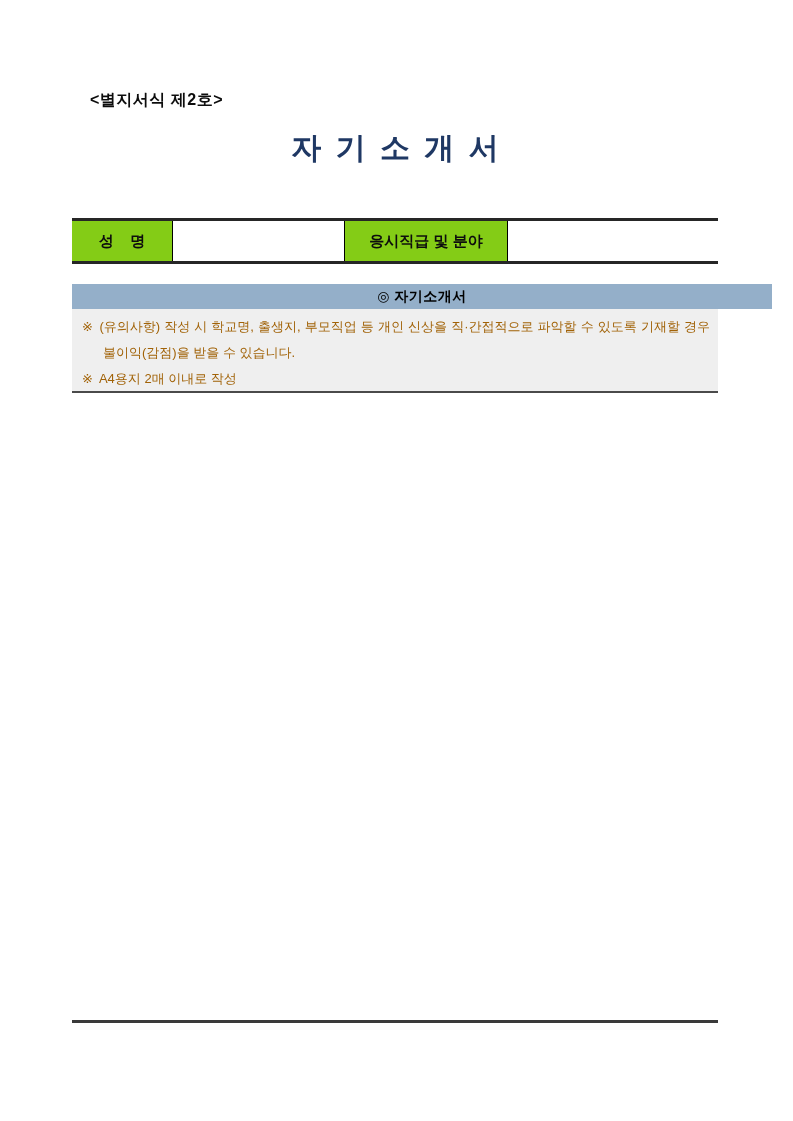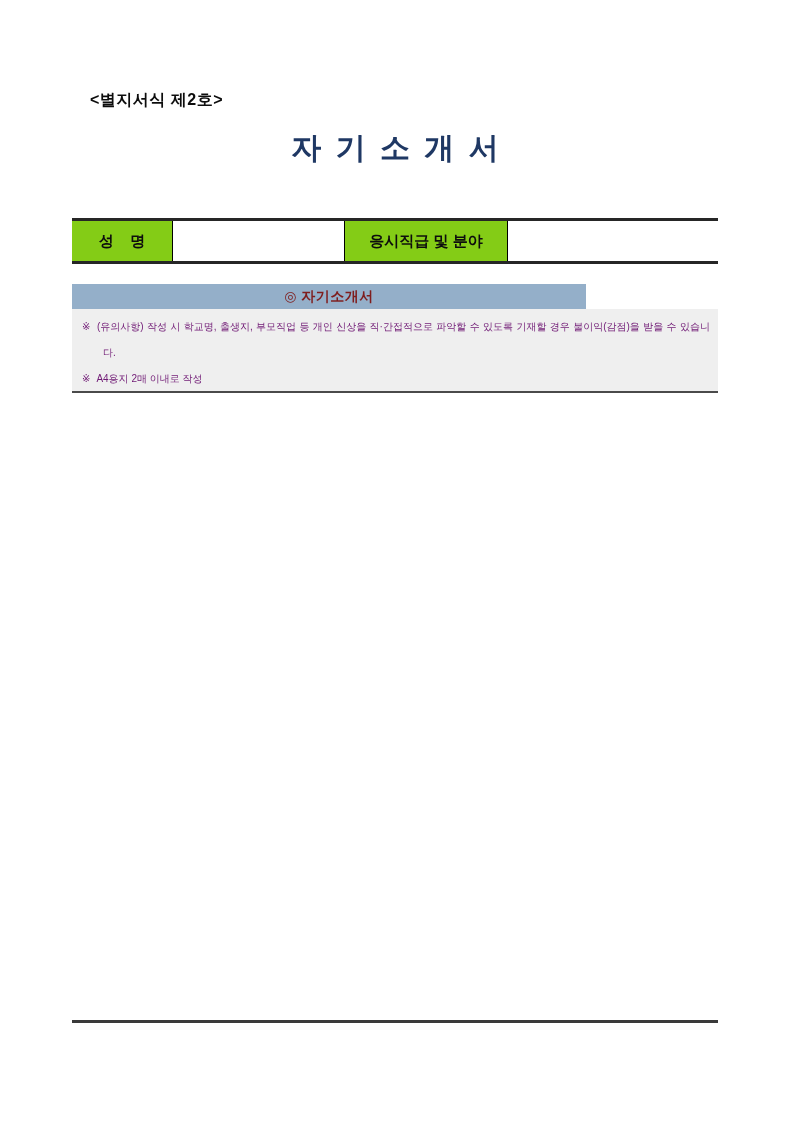--- a/index.html
+++ b/index.html
@@ -58,40 +58,40 @@
     white-space: pre;
     color: #0d0d0d;
   }
   .cell.c1 { width: 101px; border-right: 1px solid #000; }
   .cell.c2 { width: 172px; border-right: 1px solid #000; background: #ffffff; }
   .cell.c3 { width: 163px; border-right: 1px solid #000; }
   .cell.c4 { width: 210px; background: #ffffff; }
   .section-header {
     position: absolute;
     left: 72px; top: 284px;
-    width: 514px; height: 25px;
+    width: 700px; height: 25px;
     background: #94AFC9;
-    color: #7f1d1d;
+    color: #000000;
     font-size: 14px;
     font-weight: bold;
     display: flex;
     align-items: center;
     justify-content: center;
     letter-spacing: 0.5px;
   }
   .notice-box {
     position: absolute;
     left: 72px; top: 309px;
     width: 646px; height: 84px;
     background: #EFEFEF;
     border-bottom: 2px solid #4a4a4a;
     padding: 5px 8px 0 10px;
-    font-size: 10px;
+    font-size: 13px;
     line-height: 26px;
-    color: #701a75;
+    color: #a16207;
   }
   .notice {
     padding-left: 21px;
     text-indent: -21px;
     text-align: justify;
   }
   .notice .marker { margin-right: 6px; }
   .content-area {
     position: absolute;
     left: 72px; top: 394px;

